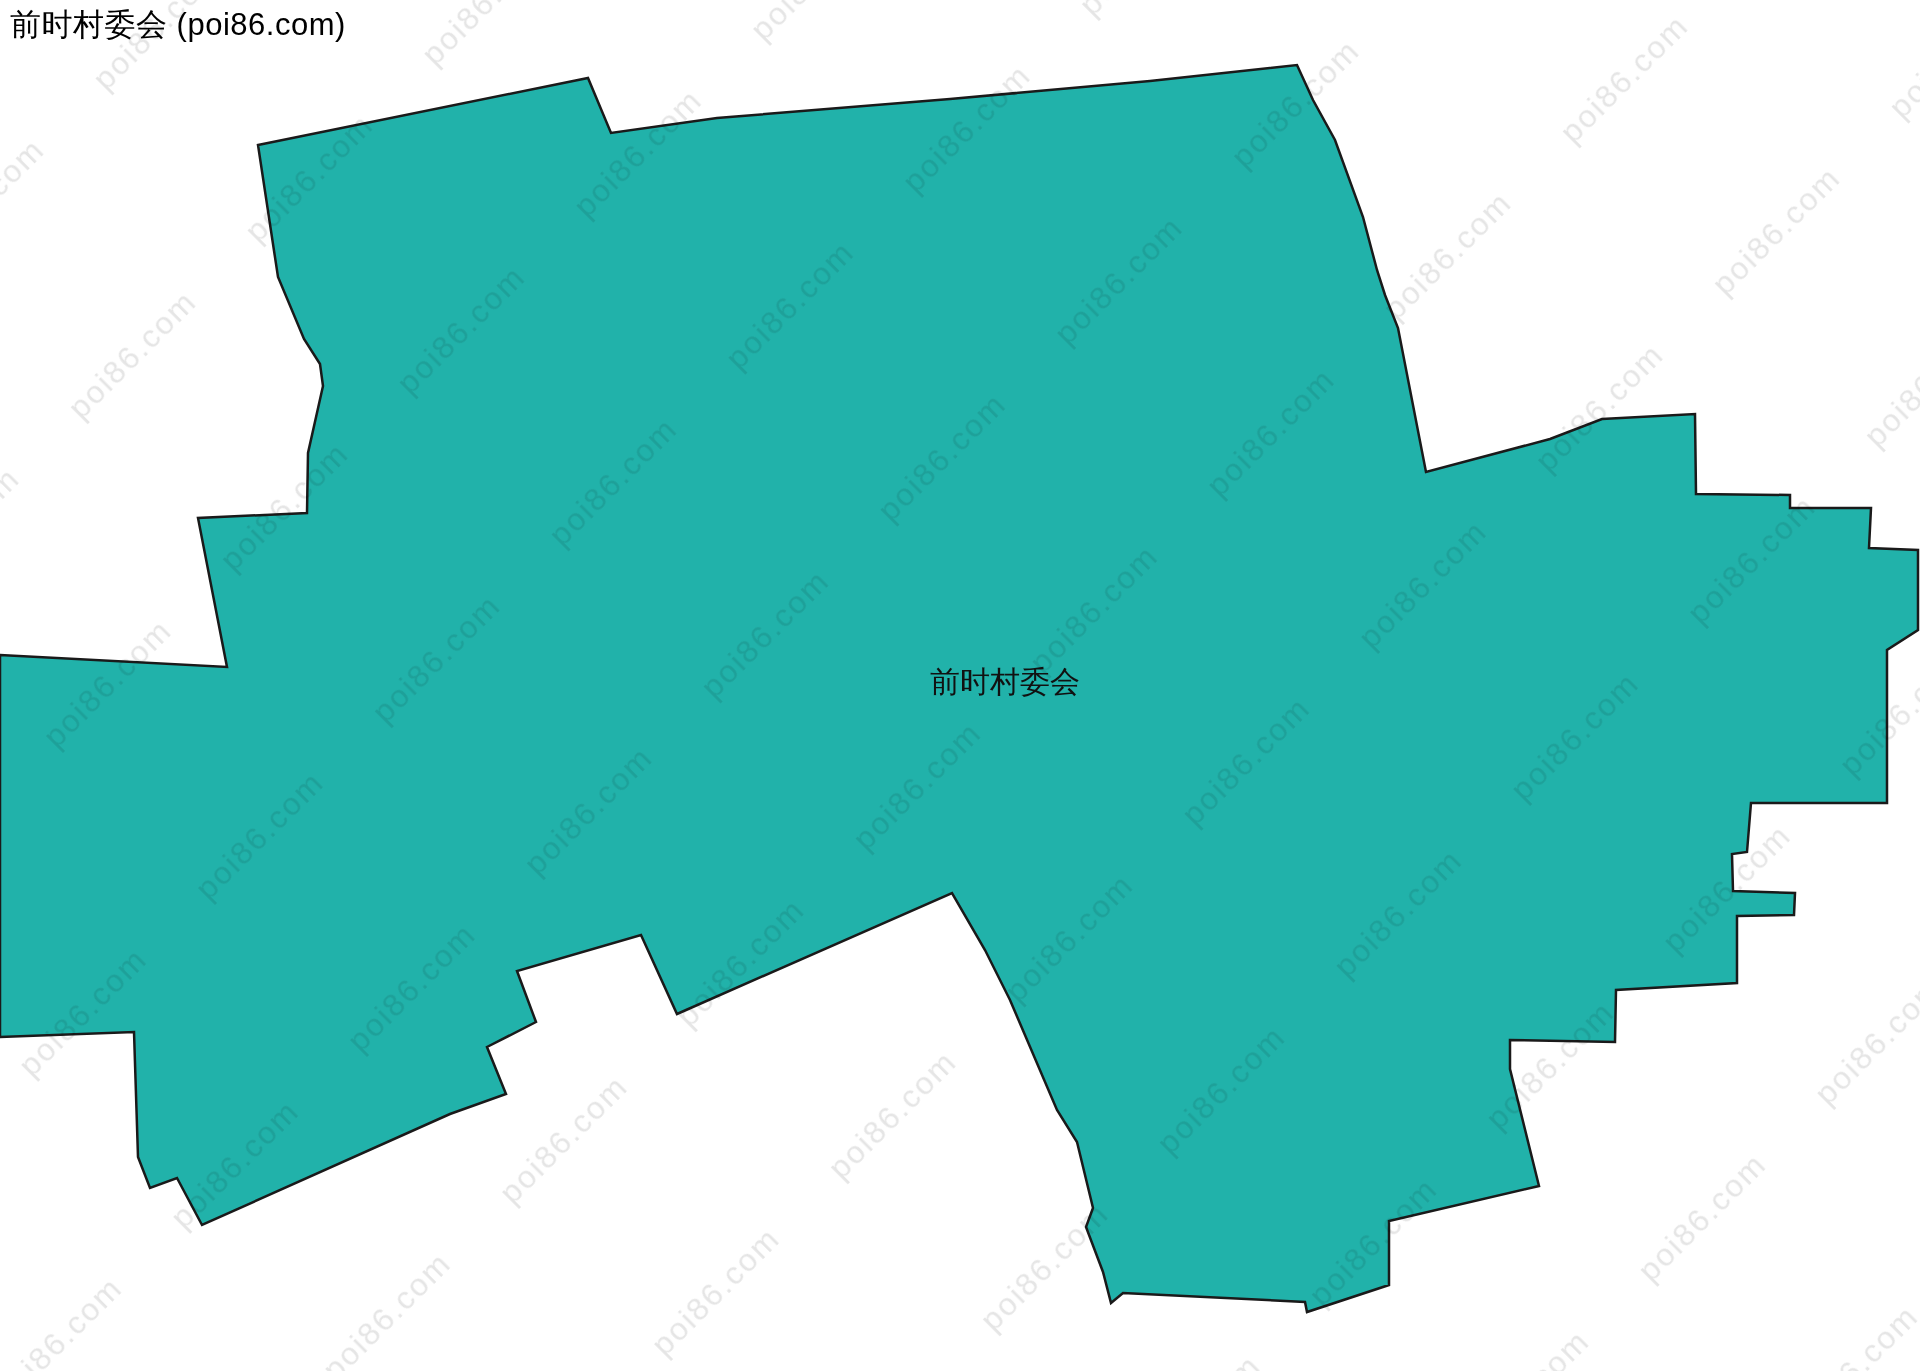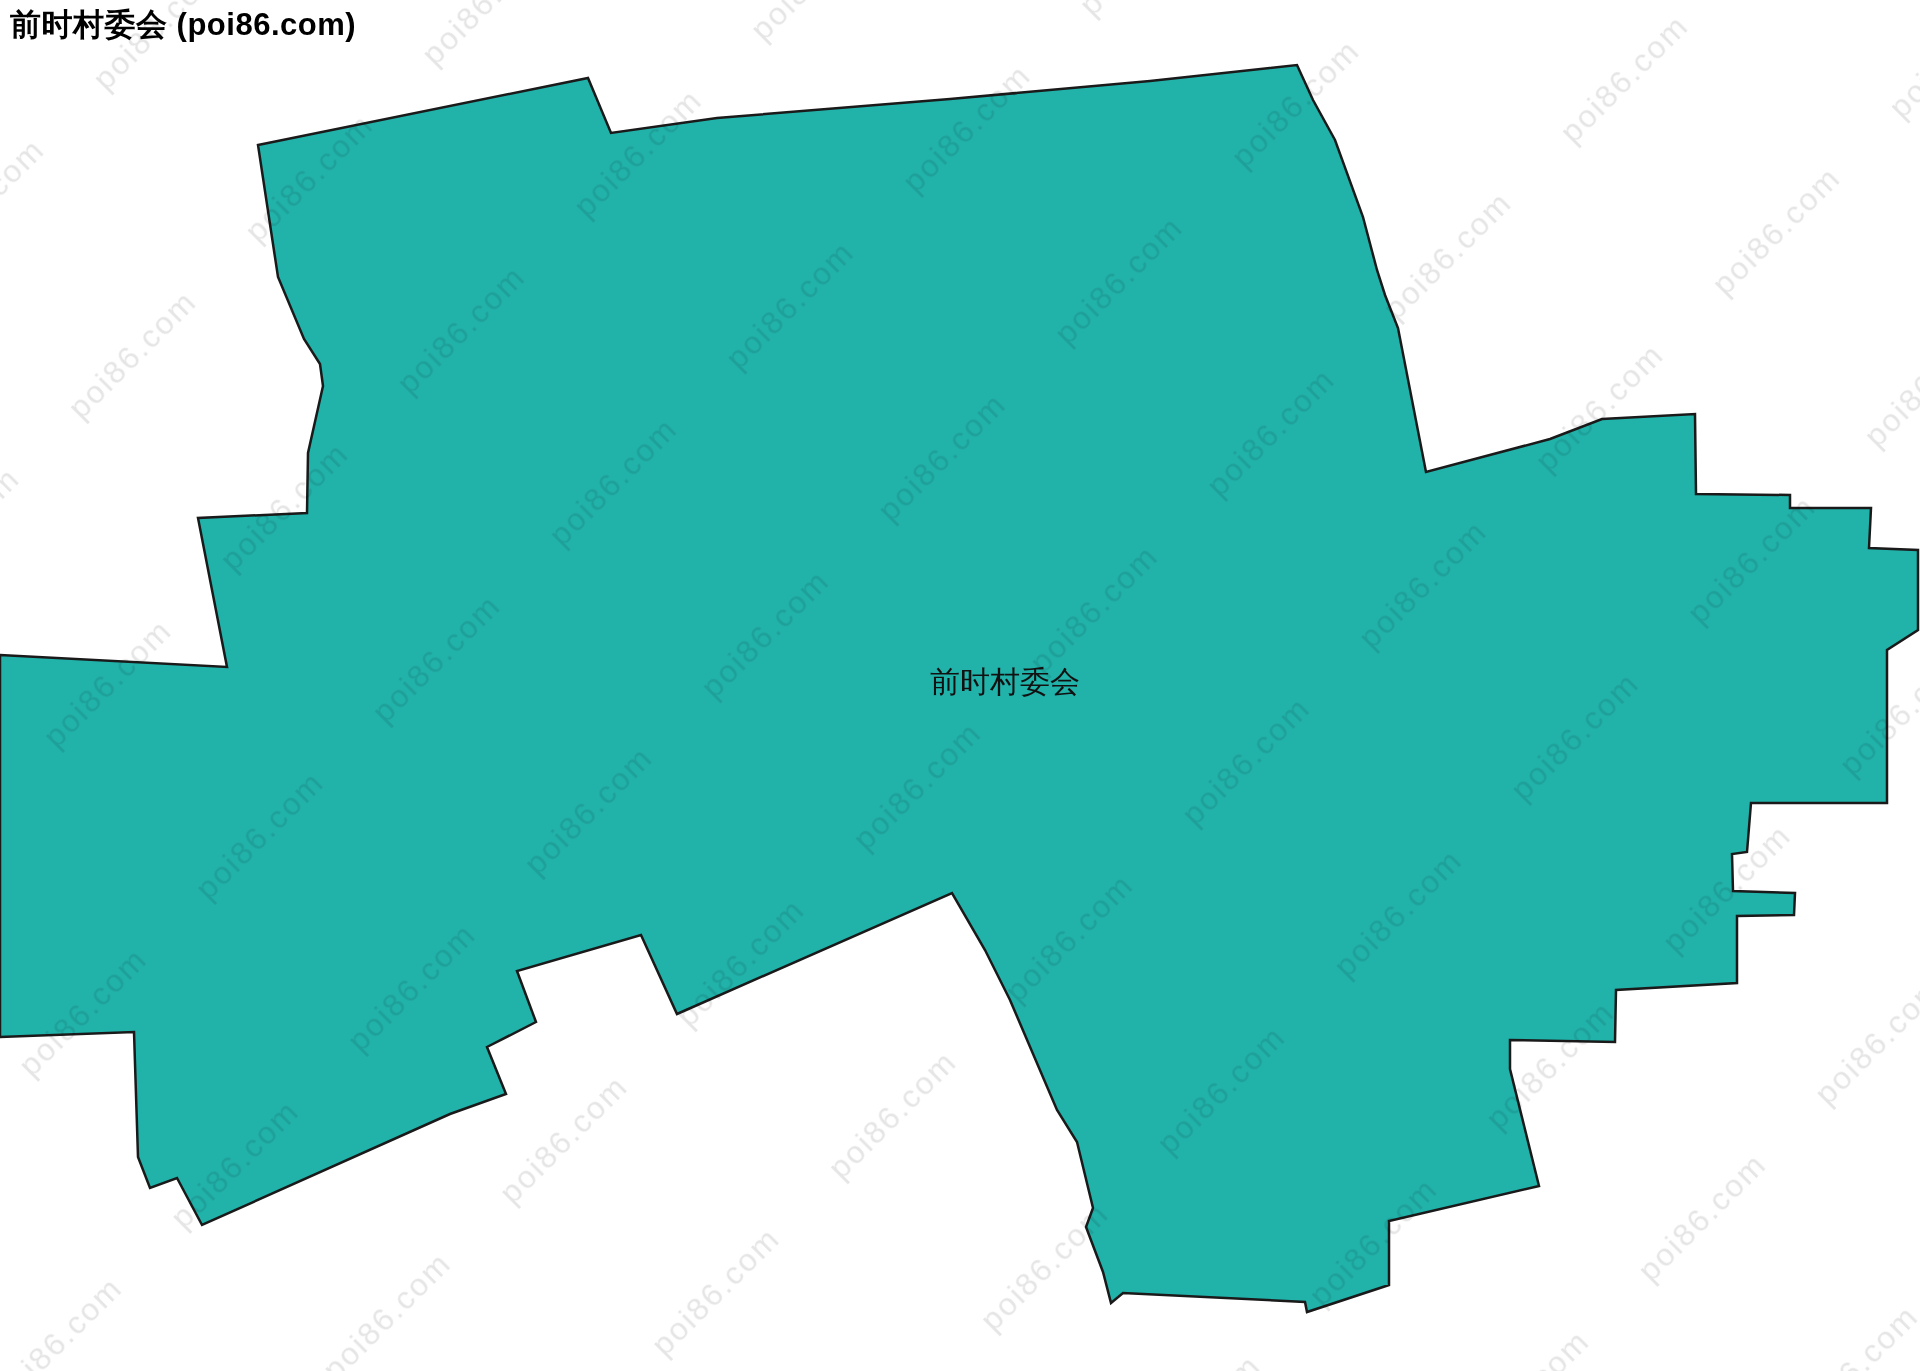--- a/index.html
+++ b/index.html
@@ -20,21 +20,21 @@
     inset: 0;
     width: 100%;
     height: 100%;
     display: block;
   }
   .page-title {
     position: absolute;
     top: 4px;
     left: 10px;
     font-size: 31px;
-    font-weight: 700;
+    font-weight: 400;
     letter-spacing: 0.5px;
     color: #000000;
     white-space: nowrap;
     z-index: 5;
   }
 </style>
 </head>
 <body>
 
 <div class="stage">

